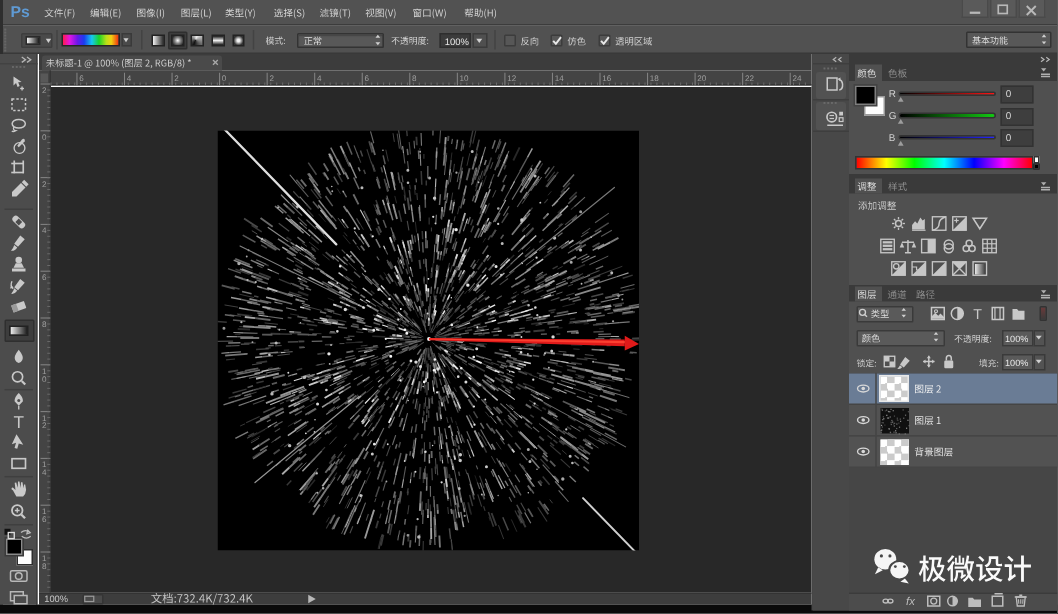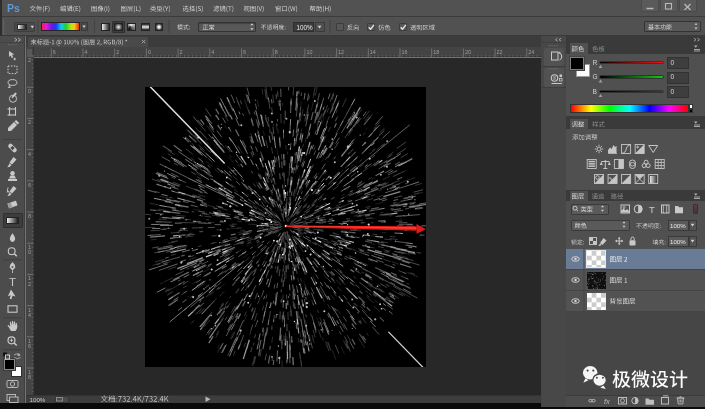--- a/index.html
+++ b/index.html
@@ -1,12 +1,12 @@
 <!DOCTYPE html>
-<html><head><meta charset="utf-8"><style>html,body{margin:0;padding:0;background:#282828;}*{box-sizing:border-box;}#page{position:relative;width:705px;height:409px;overflow:hidden;font-family:"Liberation Sans",sans-serif;background:#737373;}#page div{box-sizing:border-box;}</style></head><body>
+<html><head><meta charset="utf-8"><style>html,body{margin:0;padding:0;background:#282828;}*{box-sizing:border-box;}#page{position:relative;width:705px;height:409px;overflow:hidden;font-family:"Liberation Sans",sans-serif;background:#ffffff;}#page div{box-sizing:border-box;}</style></head><body>
 <div id="page">
 <div style="position:absolute;left:0px;top:0px;width:705px;height:17px;background:#525252;border-bottom:1px solid #3c3c3c"></div>
 <div style="position:absolute;left:0px;top:17px;width:705px;height:18.5px;background:#515151;border-bottom:1px solid #393939"></div>
 <div style="position:absolute;left:0px;top:0px;width:2px;height:403px;background:#2e2e2e"></div>
 <div style="position:absolute;left:0px;top:36px;width:25px;height:367px;background:#4c4c4c;border-right:1px solid #3e3e3e"></div>
 <div style="position:absolute;left:26px;top:36px;width:515px;height:11px;background:#3c3c3c"></div>
 <div style="position:absolute;left:28px;top:36.5px;width:120px;height:10.5px;background:#4a4a4a;border-radius:2px 2px 0 0"></div>
 <div style="position:absolute;left:26px;top:47px;width:515px;height:10px;background:#444444;border-bottom:1px solid #353535"></div>
 <div style="position:absolute;left:26px;top:47px;width:7.5px;height:348px;background:#444444;border-right:1px solid #353535"></div>
 <div style="position:absolute;left:26.5px;top:48.5px;width:5.5px;height:6.5px;background:#585858"></div>

